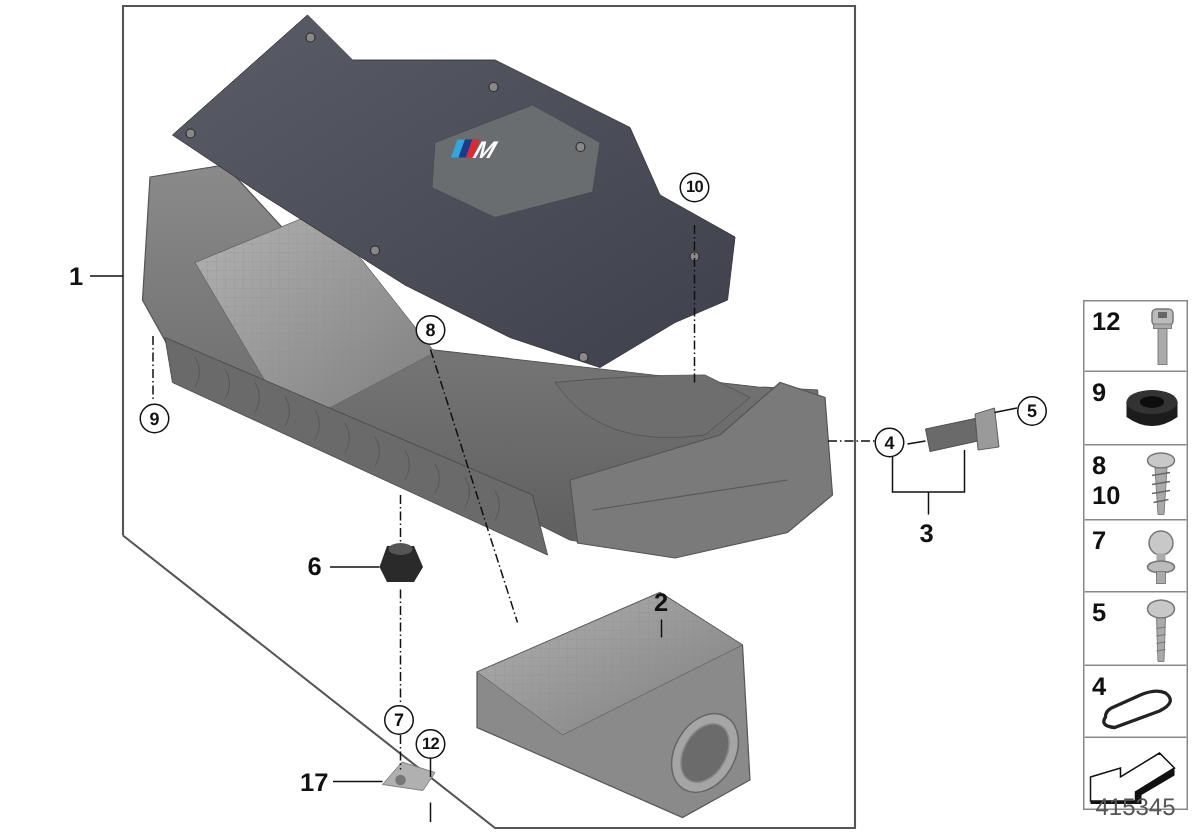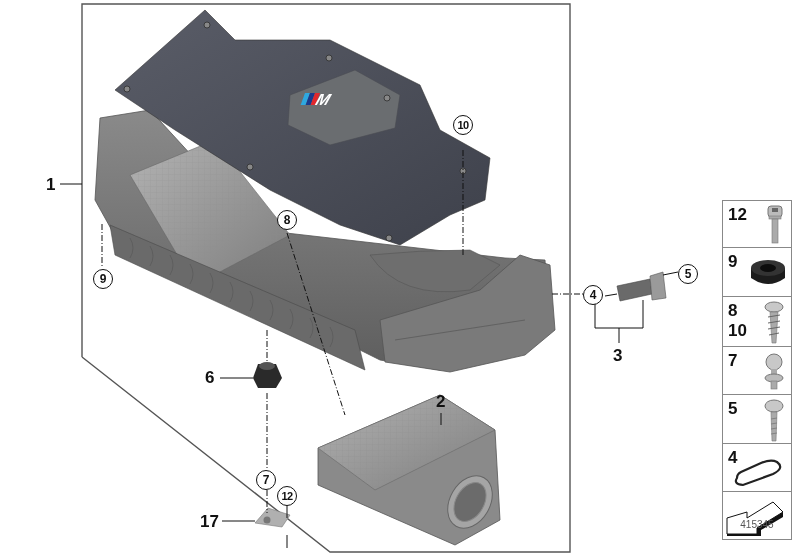--- a/index.html
+++ b/index.html
@@ -6,21 +6,21 @@
   body { width: 800px; height: 560px; position: relative; overflow: hidden; font-family: "Liberation Sans", sans-serif; }
   #canvas { position: absolute; left: 0; top: 0; width: 800px; height: 560px; }
   .callout-num { position: absolute; font-family: "Liberation Sans", sans-serif; font-weight: bold; font-size: 17px; color: #111; line-height: 1; }
   .circle-label { position: absolute; width: 20px; height: 20px; border: 1.6px solid #111; border-radius: 50%; background: #fff; font-family: "Liberation Sans", sans-serif; font-weight: bold; font-size: 12px; color: #111; display: flex; align-items: center; justify-content: center; box-sizing: border-box; }
   .circle-label.two { font-size: 11px; letter-spacing: -0.5px; }
   .legend { position: absolute; left: 722px; top: 200px; width: 70px; border: 1px solid #888; background: #fff; box-sizing: border-box; }
   .legend-row { position: relative; border-bottom: 1px solid #888; box-sizing: border-box; }
   .legend-row:last-child { border-bottom: none; }
   .legend-num { position: absolute; left: 5px; top: 4px; font-family: "Liberation Sans", sans-serif; font-weight: bold; font-size: 17px; line-height: 1.15; color: #111; }
   .legend-icon { position: absolute; right: 6px; top: 4px; }
-  .diagram-id { position: absolute; left: 722px; top: 519px; width: 70px; text-align: center; font-family: "Liberation Sans", sans-serif; font-size: 10px; color: #555; }
+  .diagram-id { position: absolute; left: 722px; top: 530px; width: 70px; text-align: center; font-family: "Liberation Sans", sans-serif; font-size: 16px; color: #555; }
 </style>
 </head>
 <body>
 
 <svg id="canvas" viewBox="0 0 800 560" xmlns="http://www.w3.org/2000/svg">
   <defs>
     <linearGradient id="coverGrad" x1="0" y1="0" x2="1" y2="1">
       <stop offset="0" stop-color="#5a5d68"></stop>
       <stop offset="1" stop-color="#3e414b"></stop>
     </linearGradient>

